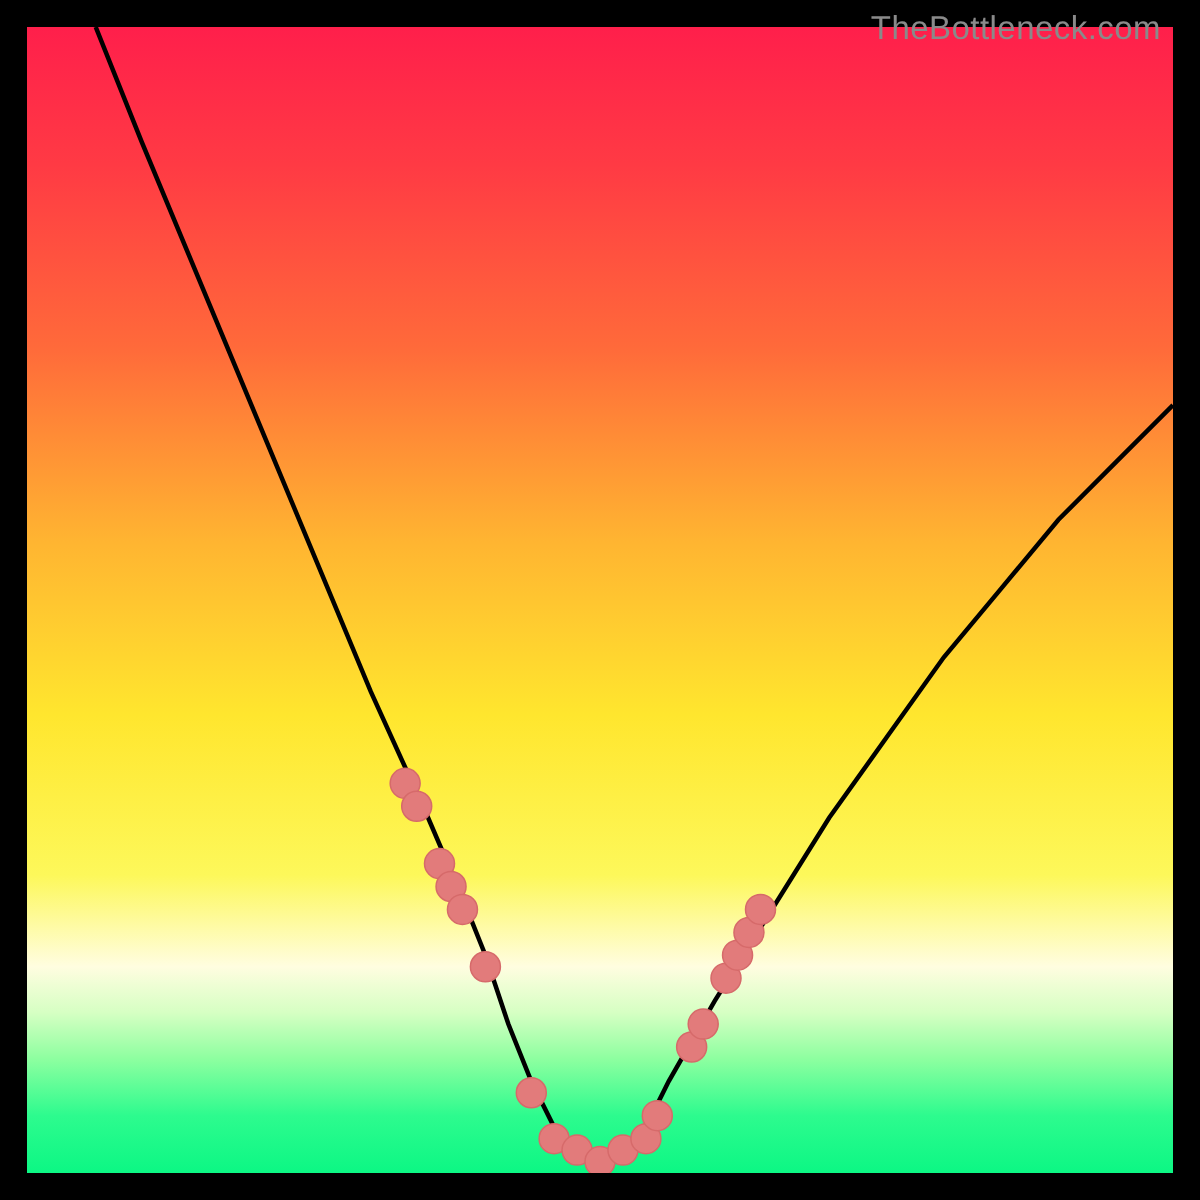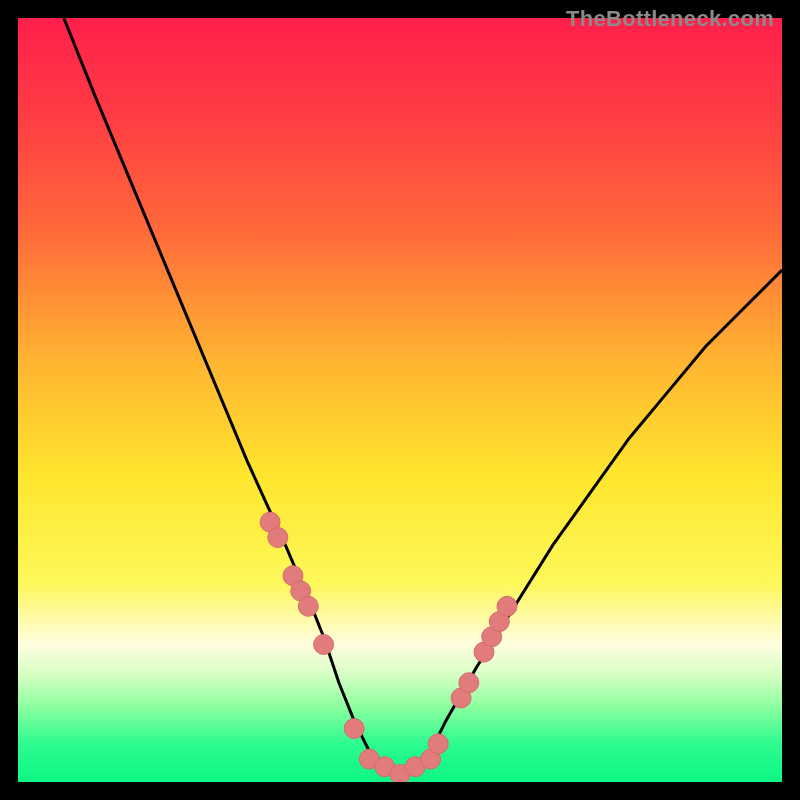--- a/index.html
+++ b/index.html
@@ -25,21 +25,21 @@
     top: 0;
     width: 764px;
     height: 764px;
   }
   .watermark {
     position: absolute;
     right: 26px;
     top: 6px;
     color: #8a8a8a;
     font-size: 22px;
-    font-weight: 700;
+    font-weight: 400;
     letter-spacing: 0.3px;
     user-select: none;
   }
   svg { display: block; }
 </style>
 </head>
 <body>
 
 <div class="frame">
   <svg class="plot-area" width="764" height="764" viewBox="0 0 764 764">

